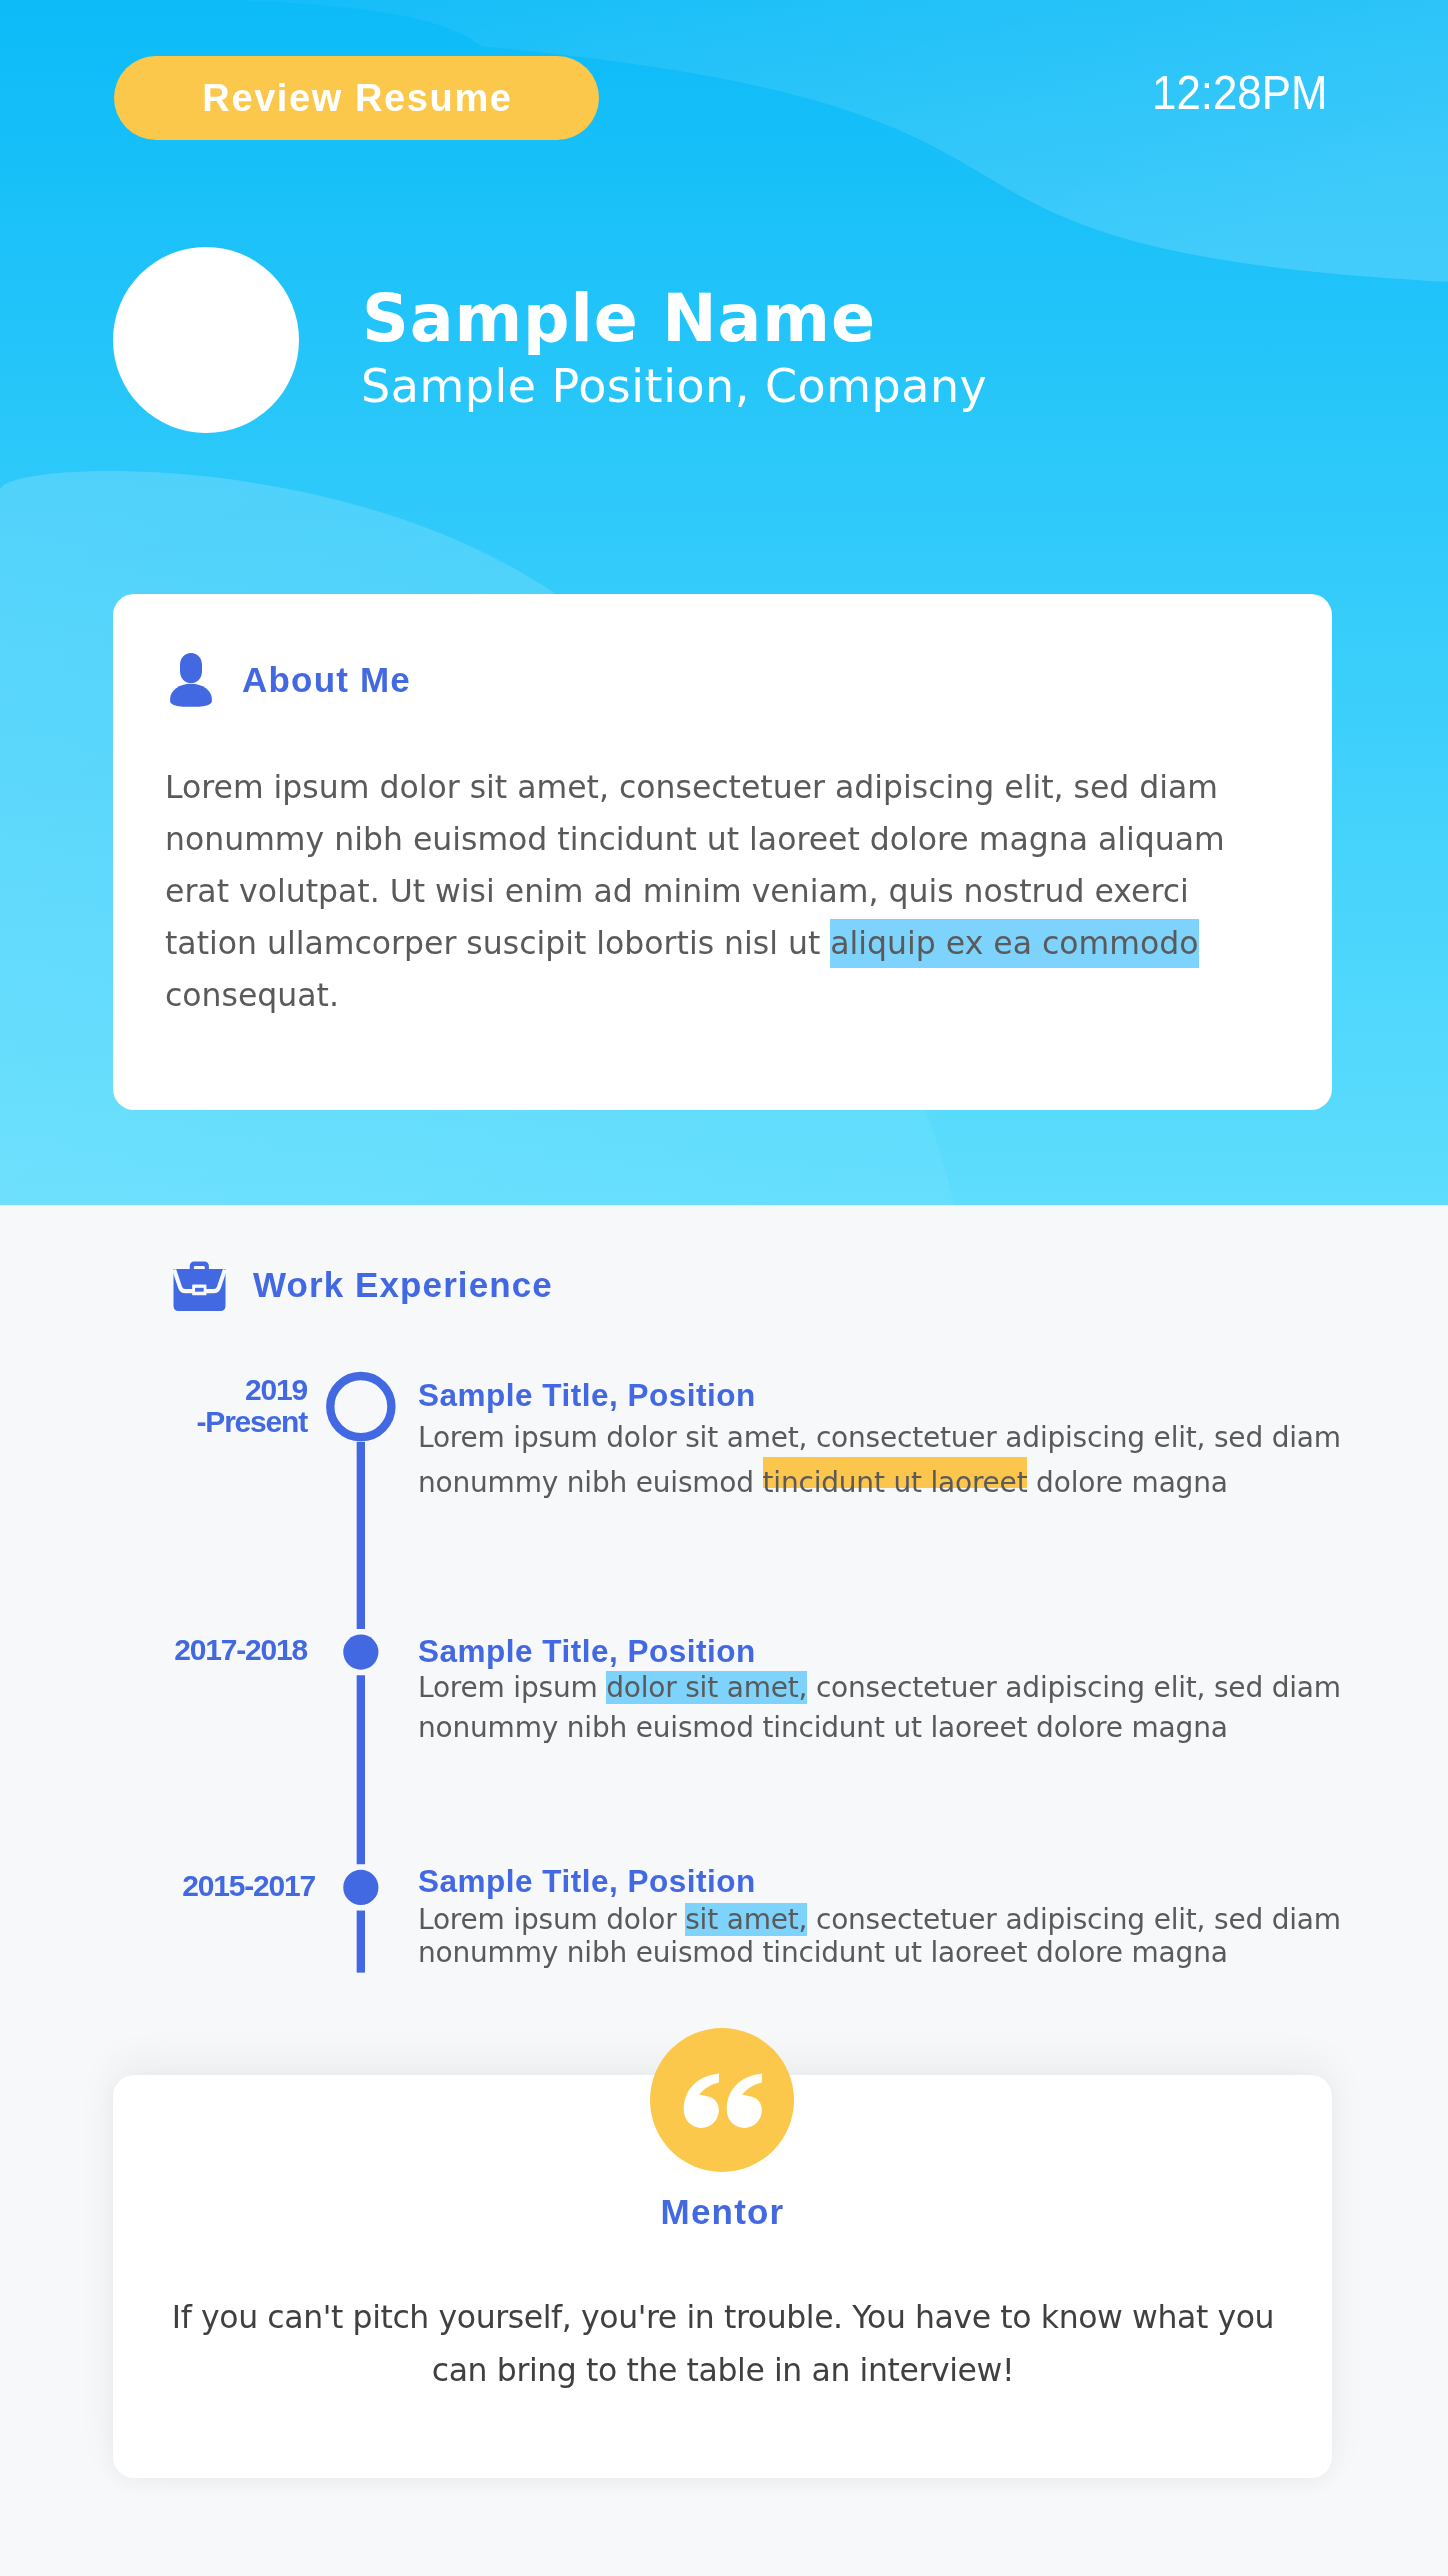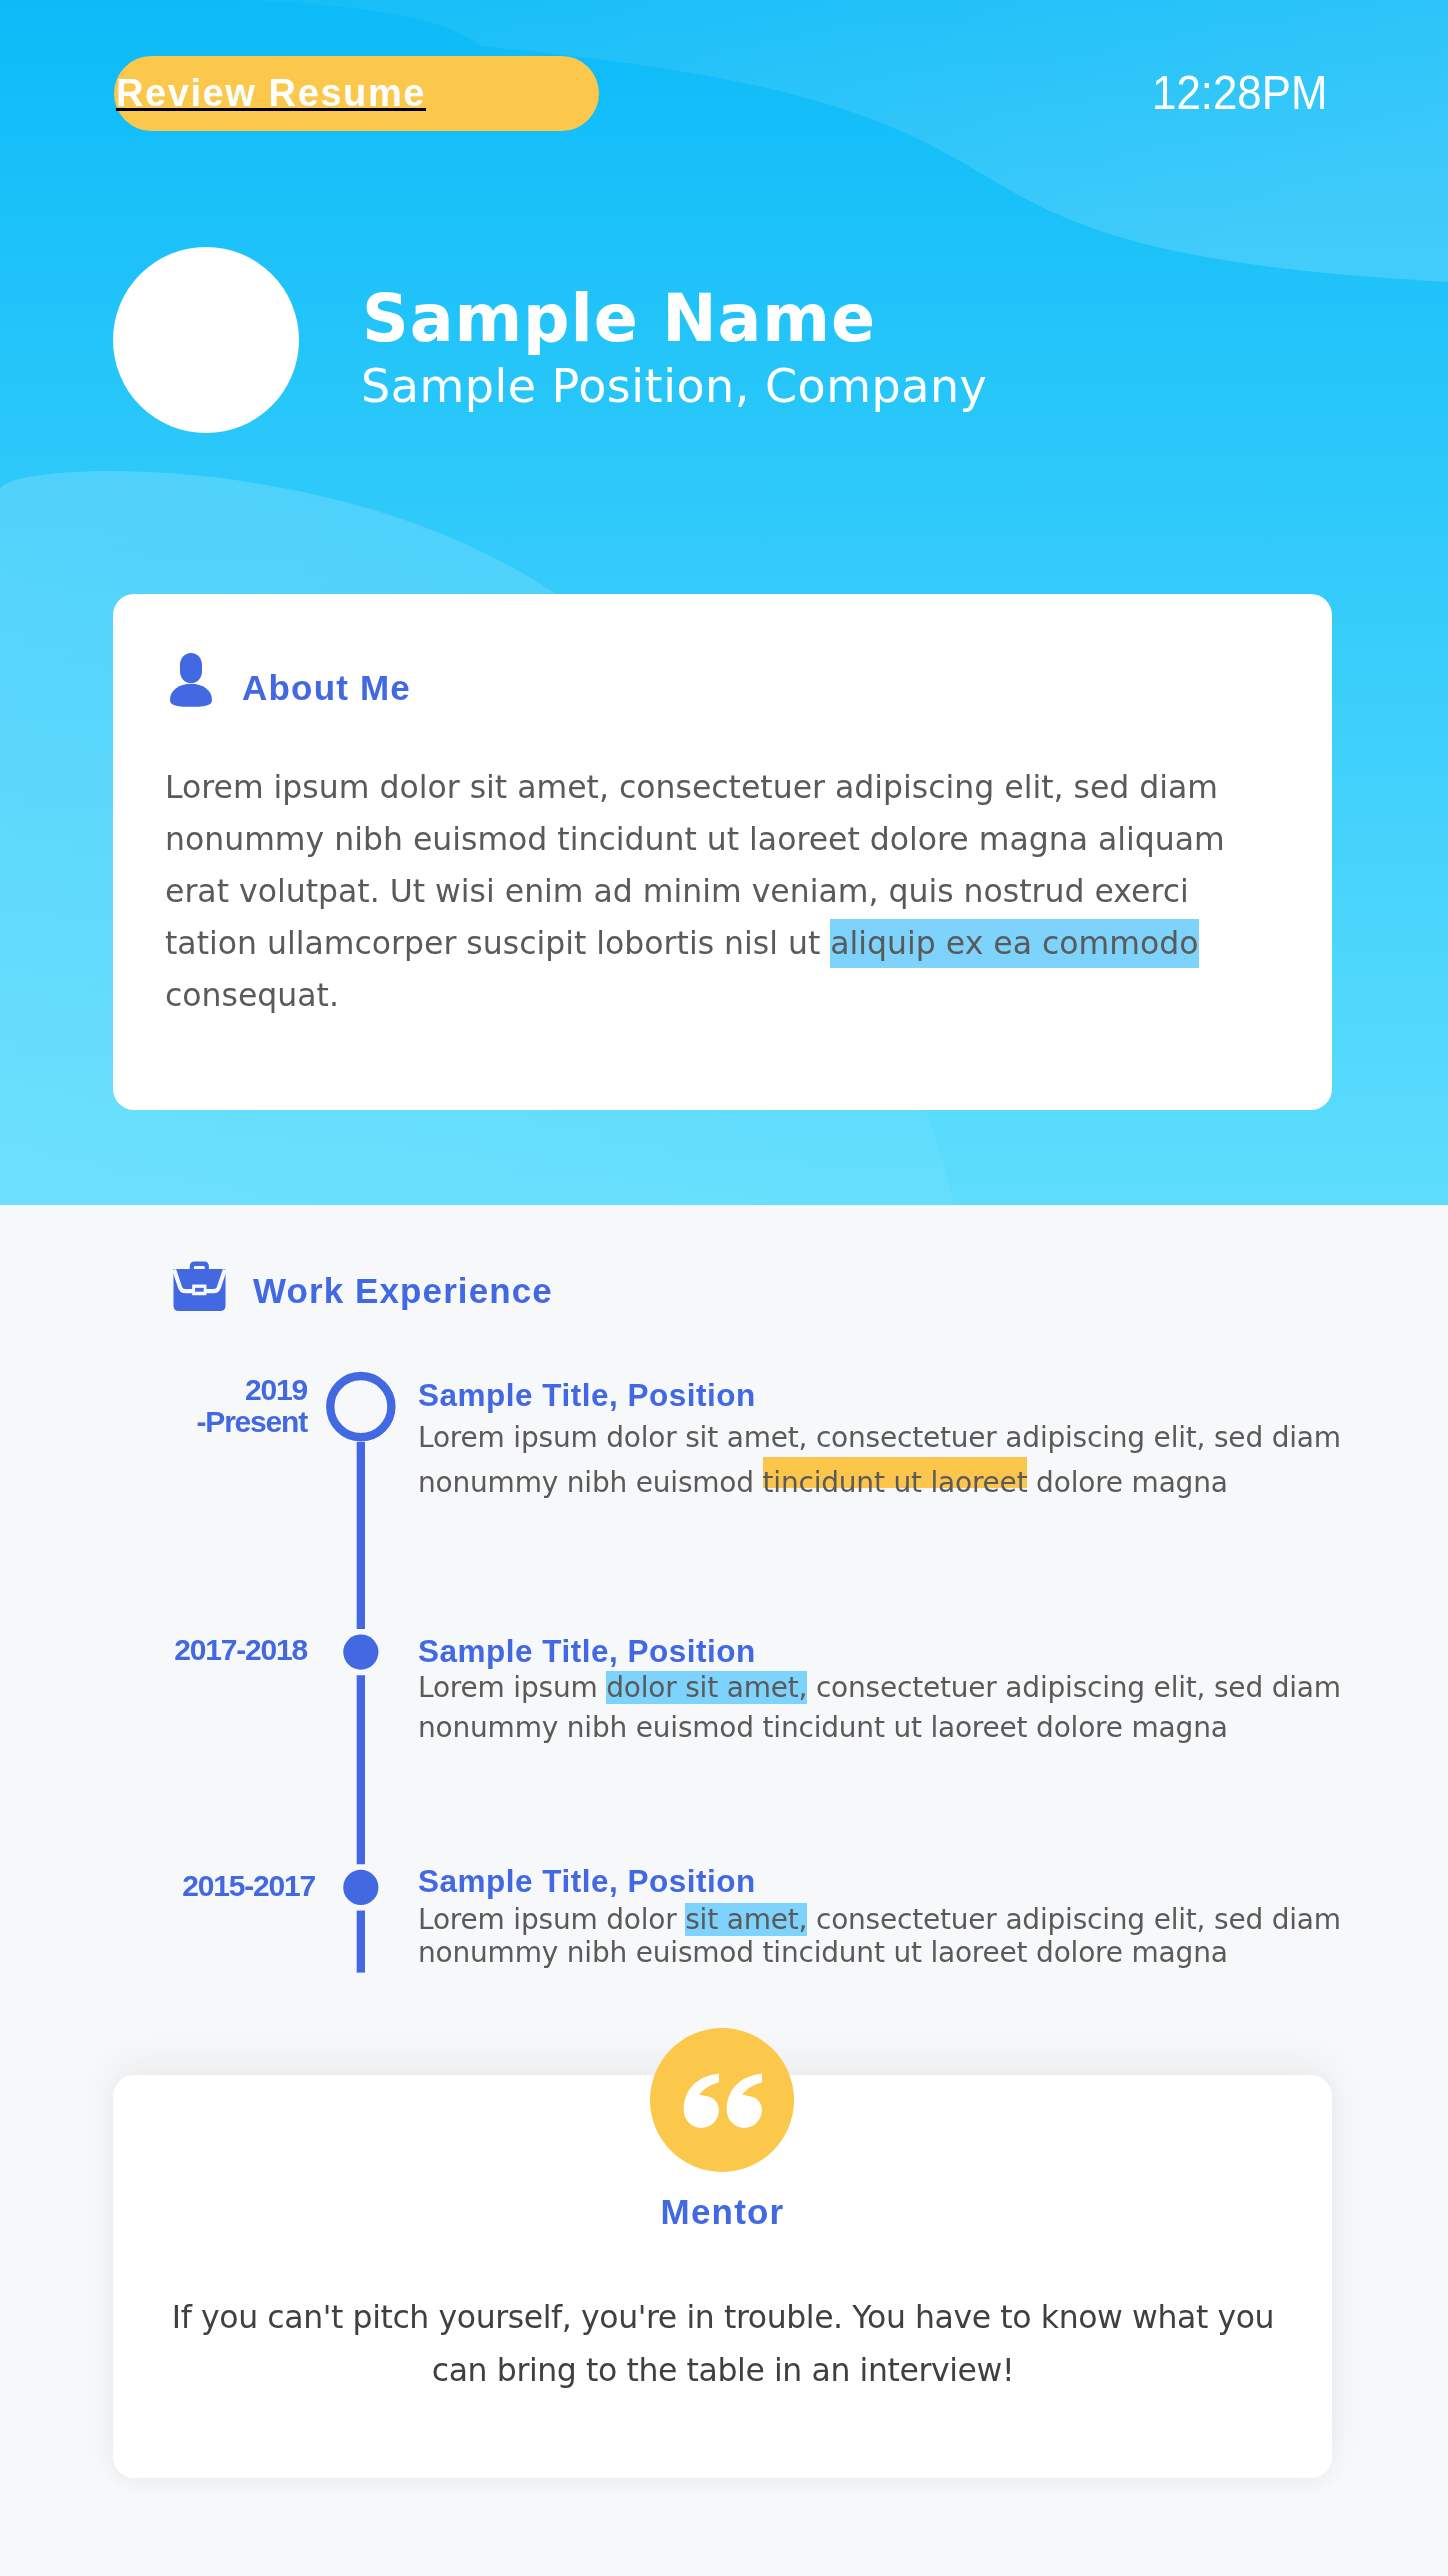--- a/index.html
+++ b/index.html
@@ -5,44 +5,44 @@
 <style>
   html,body{margin:0;padding:0;}
   body{width:1448px;height:2576px;overflow:hidden;background:#F7F8F9;
        font-family:"DejaVu Sans", sans-serif;}
   .page{position:relative;width:1448px;height:2576px;background:#F7F8F9;overflow:hidden;}
 
   
   .hero{position:absolute;left:0;top:0;width:1448px;height:1205px;overflow:hidden;}
   .hero-svg{position:absolute;left:0;top:0;width:1448px;height:1205px;display:block;}
 
-  .review-btn{position:absolute;left:114px;top:56px;width:485px;height:75px;
+  .review-btn{position:absolute;left:114px;top:56px;width:485px;height:84px;
        border-radius:43px;background:#FCC84B;
-       display:flex;align-items:center;text-decoration:underline;}
+       display:flex;align-items:center;justify-content:center;}
   .review-btn span{color:#ffffff;font-size:38px;font-weight:700;letter-spacing:1.6px;
        font-family:"Liberation Sans",sans-serif;padding-left:1.9px;}
 
   .clock{position:absolute;left:1152px;top:68px;color:#ffffff;font-size:49px;
        font-family:"Liberation Sans",sans-serif;transform-origin:0 0;
        transform:scaleX(0.895);
        font-weight:400;letter-spacing:0px;white-space:nowrap;line-height:1;}
 
   .avatar{position:absolute;left:113px;top:247px;width:186px;height:186px;
        border-radius:50%;background:#ffffff;}
 
   .name{position:absolute;left:362px;top:286px;color:#ffffff;font-size:65px;
        font-weight:700;letter-spacing:0.9px;line-height:1;white-space:nowrap;}
   .role{position:absolute;left:361px;top:363px;color:#ffffff;font-size:46px;
        font-weight:400;letter-spacing:0.5px;line-height:1;white-space:nowrap;}
 
   
   .card{position:absolute;background:#ffffff;border-radius:21px;}
   .card-about{left:113px;top:594px;width:1219px;height:516px;}
 
-  .sec-head{display:flex;align-items:center;}
+  .sec-head{display:flex;}
   .sec-head .sec-title{color:#4268E2;font-weight:700;
        font-family:"Liberation Sans",sans-serif;}
 
   .about-head{position:absolute;left:169px;top:651px;}
   .about-head svg{width:44px;height:55px;margin-right:29px;flex:none;position:relative;top:0.9px;}
   .about-head .sec-title{font-size:35px;letter-spacing:1.2px;position:relative;top:9.3px;}
 
   .about-body{position:absolute;left:165px;top:761px;width:1112px;
        color:#5A5A5A;font-size:31.5px;line-height:52px;letter-spacing:0px;}
 

